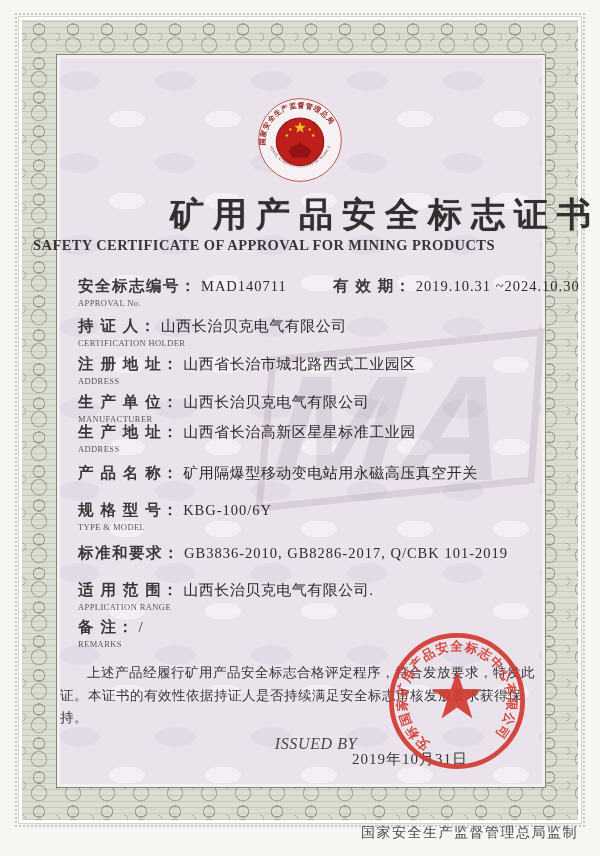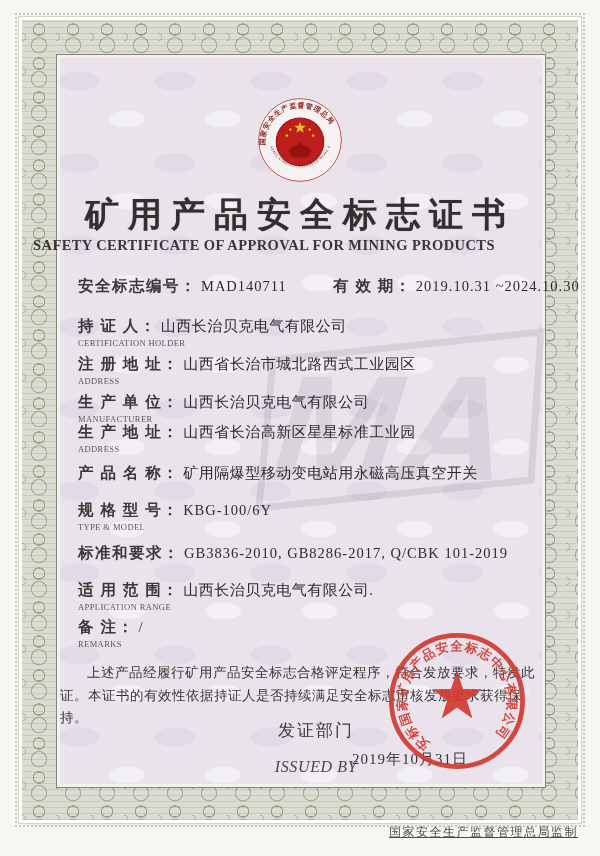--- a/index.html
+++ b/index.html
@@ -31,21 +31,21 @@
     background-size:96px 82px;
     border:1.5px solid #85857e;
     box-shadow:0 0 0 3px #f3f1ed inset;
   }
   
   .wm{position:absolute;left:245px;top:312px;width:310px;height:230px;pointer-events:none;}
   
   .emblem{position:absolute;left:256px;top:96px;width:88px;height:88px;}
   
   .title-zh{
-    position:absolute;left:0;top:192px;width:600px;text-align:center;
+    position:absolute;left:0;top:192px;width:600px;text-align:right;
     font-size:34px;font-weight:bold;letter-spacing:9px;color:#332f30;
     text-shadow:0 0 1px rgba(40,35,38,.4);
   }
   .title-en{
     position:absolute;left:0;top:237px;width:528px;text-align:center;
     font-size:14.5px;font-weight:bold;letter-spacing:.4px;color:#3a3536;
   }
   
   .field{position:absolute;left:78px;white-space:nowrap;}
   .zh-label{font-size:15.5px;font-weight:bold;letter-spacing:1.5px;color:#3c3738;}
@@ -61,21 +61,21 @@
   .issued{position:absolute;left:248px;top:719px;width:136px;text-align:center;}
   .issued-zh{font-size:17px;letter-spacing:2px;color:#3c3738;}
   .issued-en{font-size:16px;letter-spacing:.6px;color:#4c4745;margin-top:16px;font-style:italic;}
   .issue-date{
     position:absolute;left:352px;top:750px;font-size:15px;letter-spacing:1px;color:#3a3633;z-index:1;
   }
   .seal{position:absolute;left:382px;top:626px;width:150px;height:150px;z-index:2;opacity:.92;}
   
   .footer{
     position:absolute;left:0;top:824px;width:578px;text-align:right;
-    font-size:12px;letter-spacing:1.5px;color:#4e4a47;text-decoration:underline;
+    font-size:14px;letter-spacing:1.5px;color:#4e4a47;
   }
 </style>
 </head>
 <body>
 
 <div class="frame"></div>
 
 <div class="inner"></div>
 
 <div class="wm">
@@ -107,20 +107,21 @@
     <path d="M37,63 C41,54 46,59 50,52 C54,59 59,54 63,63 L59,70 L41,70 Z" fill="#8a1210" opacity="0.85"></path>
   </svg>
 </div>
 
 <div class="title-zh">矿用产品安全标志证书</div>
 <div class="title-en">SAFETY CERTIFICATE OF APPROVAL FOR MINING PRODUCTS</div>
 
 <div class="field" style="top:276px">
   <span class="zh-label">安全标志编号：</span>
   <span class="val-mono">MAD140711</span>
+  <div class="en-label">APPROVAL No.</div>
 </div>
 <div class="field" style="left:333px;top:276px">
   <span class="zh-label">有  效  期：</span>
   <span class="val-mono">2019.10.31 ~2024.10.30</span>
 </div>
 
 <div class="field" style="top:316px">
   <span class="zh-label">持  证  人：</span>
   <span class="value">山西长治贝克电气有限公司</span>
   <div class="en-label">CERTIFICATION HOLDER</div>
@@ -168,21 +169,20 @@
 
 <div class="field" style="top:617px">
   <span class="zh-label">备        注：</span>
   <span class="value">/</span>
   <div class="en-label">REMARKS</div>
 </div>
 
 <div class="statement">上述产品经履行矿用产品安全标志合格评定程序，符合发放要求，特发此证。本证书的有效性依据持证人是否持续满足安全标志审核发放要求获得保持。</div>
 
 <div class="issued">
-  <div class="issued-zh">发证部门</div>
   <div class="issued-en">ISSUED BY</div>
 </div>
 
 <div class="issue-date">2019年10月31日</div>
 
 <div class="seal">
   <svg width="150" height="150" viewBox="0 0 160 160">
     <circle cx="80" cy="80" r="70" fill="none" stroke="#d23a30" stroke-width="5"></circle>
     <defs>
       <path id="sealArc" d="M 80,80 m -54,0 a 54,54 0 1 1 108,0 a 54,54 0 1 1 -108,0"></path>

